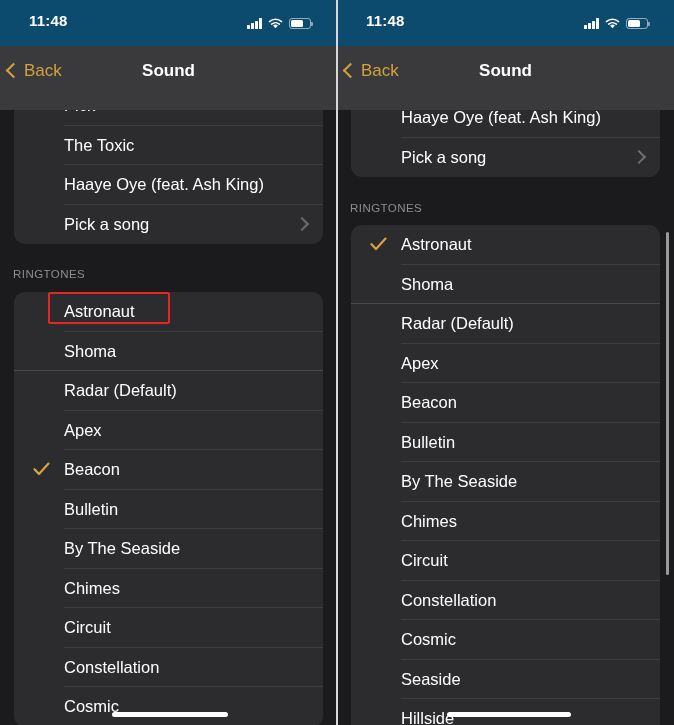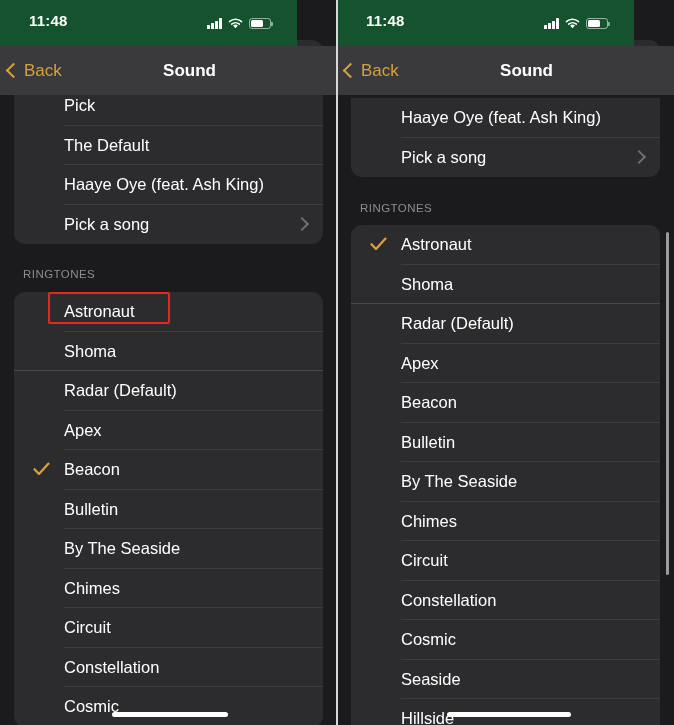--- a/index.html
+++ b/index.html
@@ -15,22 +15,22 @@
   }
   .phone.left{background:#1b1b1d;}
   .phone.right{background:#1b1b1d;}
   .divider{
     position:absolute;left:336px;top:0;width:2px;height:725px;
     background:#d8d8d8;z-index:90;
   }
 
   
   .statusbar{
-    position:absolute;top:0;left:0;width:297px;height:46px;
-    background:#14532d;z-index:40;
+    position:absolute;top:0;left:0;width:337px;height:46px;
+    background:#0c4a6e;z-index:40;
   }
   .sb-time{
     position:absolute;left:29px;top:12px;
     color:#fff;font-size:15px;font-weight:bold;letter-spacing:.2px;
   }
   .sb-icons{position:absolute;right:26px;top:13px;height:16px;display:flex;align-items:flex-end;gap:6px;}
   .sig{display:flex;align-items:flex-end;gap:1.5px;height:11px;}
   .sig i{display:block;width:2.6px;background:#fff;border-radius:.5px;}
   .sig i:nth-child(1){height:4px;}
   .sig i:nth-child(2){height:6px;}
@@ -38,35 +38,35 @@
   .sig i:nth-child(4){height:11px;background:#fff;}
   .wifi{position:relative;width:15px;height:11px;}
   .wifi svg{display:block;}
   .batt{position:relative;width:22px;height:11px;border:1.3px solid rgba(255,255,255,.55);
          border-radius:3px;box-sizing:border-box;}
   .batt .fill{position:absolute;left:1.3px;top:1.3px;bottom:1.3px;width:12px;background:#fff;border-radius:1.5px;}
   .batt .cap{position:absolute;right:-3px;top:3.3px;width:1.8px;height:4px;background:rgba(255,255,255,.5);border-radius:0 1px 1px 0;}
 
   
   .navbar{
-    position:absolute;left:0;top:46px;width:337px;height:49px;
+    position:absolute;left:0;top:46px;width:337px;height:64px;
     background:#3a3a3c;z-index:35;
   }
   .navbar .back{
     position:absolute;left:8px;top:0;height:49px;display:flex;align-items:center;
     color:#d4a23c;font-size:17px;gap:3px;
   }
   .navbar .back .chev{
     display:inline-block;width:9px;height:9px;border-left:2.2px solid #d4a23c;
     border-bottom:2.2px solid #d4a23c;transform:rotate(45deg);margin-right:2px;
   }
   .navbar .title{
     position:absolute;left:0;top:0;width:337px;height:49px;
     display:flex;align-items:center;justify-content:center;
-    color:#fff;font-size:17px;font-weight:bold;padding-left:21px;
+    color:#fff;font-size:17px;font-weight:bold;
   }
   .navbar-shadowtop{
     position:absolute;left:14px;top:40px;width:309px;height:14px;
     background:#2c2c2e;border-radius:11px 11px 0 0;z-index:30;
   }
 
   
   .content{position:absolute;left:0;top:0;width:337px;height:725px;z-index:10;}
 
   .card{
@@ -90,21 +90,21 @@
     position:absolute;right:16px;width:8px;height:8px;
     border-top:2px solid #6f6f73;border-right:2px solid #6f6f73;
     transform:rotate(45deg);
   }
   .sep{
     position:absolute;left:50px;right:0;bottom:0;height:1px;background:#3d3d40;
   }
   .sep.fullw{left:0;right:0;height:1px;background:#48484a;}
 
   .grouphdr{
-    position:absolute;left:23px;color:#8d8d92;font-size:11.5px;
+    position:absolute;left:13px;color:#8d8d92;font-size:11.5px;
     letter-spacing:.45px;
   }
 
   
   .hlbox{
     position:absolute;border:2.5px solid #e8251e;border-radius:2px;
     box-sizing:border-box;z-index:60;pointer-events:none;
   }
 
   
@@ -125,21 +125,21 @@
   <div class="phone left">
 
     <div class="content">
 
       <div class="card" id="L-songs" style="top: 86px; height: 158px;">
           <div class="row">
             <span class="label">Pick</span>
             <span class="sep"></span>
           </div>
           <div class="row">
-            <span class="label">The Default</span>
+            <span class="label">The Toxic</span>
             <span class="sep"></span>
           </div>
           <div class="row">
             <span class="label">Haaye Oye (feat. Ash King)</span>
             <span class="sep"></span>
           </div>
           <div class="row">
             <span class="label">Pick a song</span>
             <span class="chev-r"></span>
           </div>

